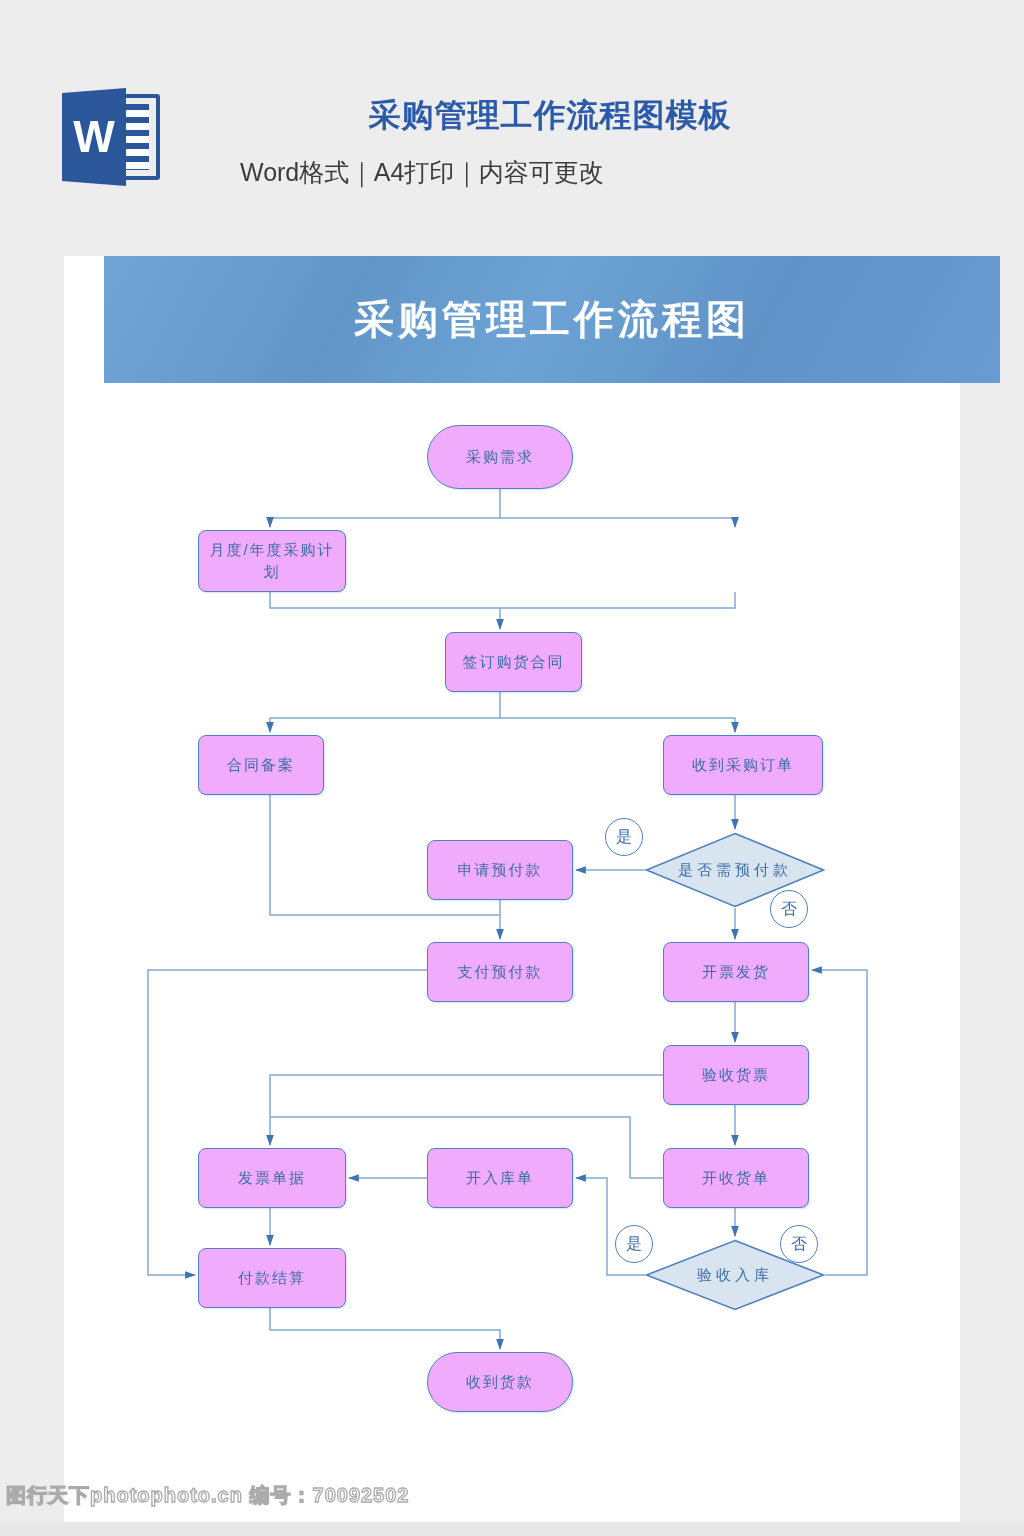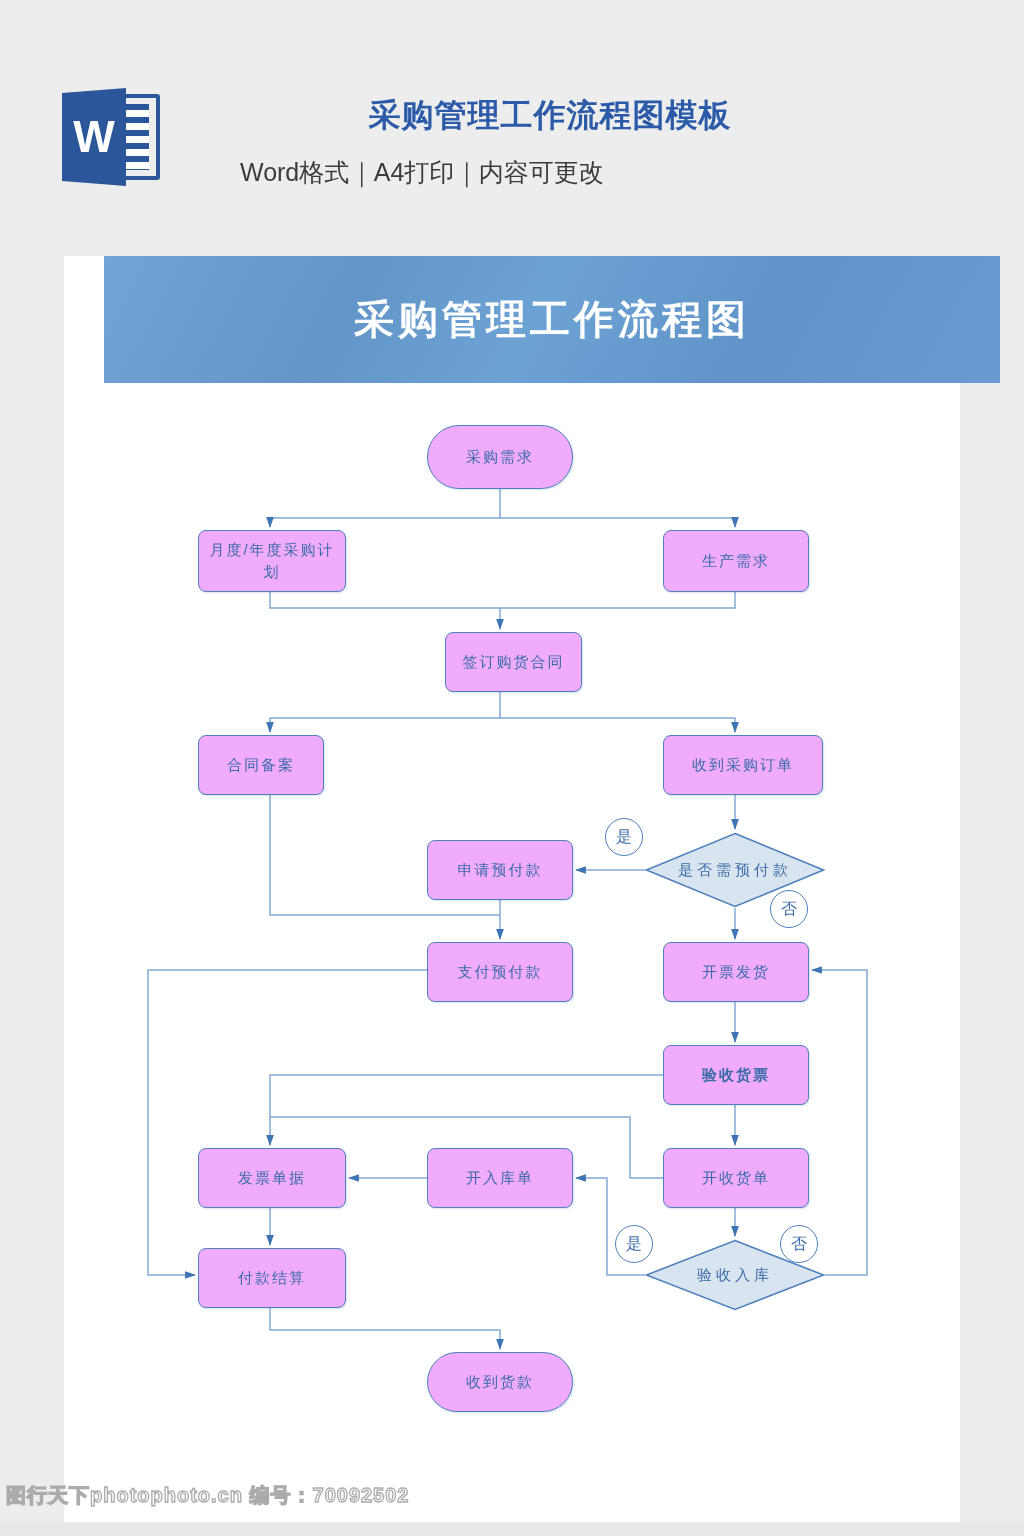--- a/index.html
+++ b/index.html
@@ -78,21 +78,21 @@
   .n-prod     { left:599px; top:274px;  width:146px; height:62px; }
   .n-contract { left:381px; top:376px;  width:137px; height:60px; }
   .n-filing   { left:134px; top:479px;  width:126px; height:60px; }
   .n-order    { left:599px; top:479px;  width:160px; height:60px; }
   .n-d1       { left:581px; top:576px;  width:180px; height:76px; }
   .n-yes1     { left:541px; top:562px; }
   .n-no1      { left:706px; top:634px; }
   .n-apply    { left:363px; top:584px;  width:146px; height:60px; }
   .n-pay      { left:363px; top:686px;  width:146px; height:60px; }
   .n-invoice  { left:599px; top:686px;  width:146px; height:60px; }
-  .n-check    { left:599px; top:789px;  width:146px; height:60px;font-weight:bold; }
+  .n-check    { left:599px; top:789px;  width:146px; height:60px; }
   .n-docs     { left:134px; top:892px;  width:148px; height:60px; }
   .n-storein  { left:363px; top:892px;  width:146px; height:60px; }
   .n-receipt  { left:599px; top:892px;  width:146px; height:60px; }
   .n-d2       { left:581px; top:983px;  width:180px; height:72px; }
   .n-yes2     { left:551px; top:969px; }
   .n-no2      { left:716px; top:969px; }
   .n-settle   { left:134px; top:992px;  width:148px; height:60px; }
   .n-end      { left:363px; top:1096px; width:146px; height:60px; }
 
   
@@ -151,21 +151,20 @@
         <path d="M671,849 L671,889" marker-end="url(#arw)"></path>
         <path d="M671,952 L671,980" marker-end="url(#arw)"></path>
         <path d="M761,1019 L803,1019 L803,714 L748,714" marker-end="url(#arw)"></path>
         <path d="M206,952 L206,989" marker-end="url(#arw)"></path>
         <path d="M206,1052 L206,1074 L436,1074 L436,1093" marker-end="url(#arw)"></path>
       </g>
     </svg>
 
     <div class="node stadium n-start">采购需求</div>
     <div class="node n-plan">月度/年度采购计划</div>
-    <div class="node n-prod">生产需求</div>
     <div class="node n-contract">签订购货合同</div>
     <div class="node n-filing">合同备案</div>
     <div class="node n-order">收到采购订单</div>
 
     <div class="diamond n-d1">
       <svg width="180" height="76" viewBox="0 0 180 76">
         <polygon points="90,1.5 178.5,38 90,74.5 1.5,38" fill="#d9e4f1" stroke="#4f81bd" stroke-width="1.6"></polygon>
       </svg>
       <span>是否需预付款</span>
     </div>

